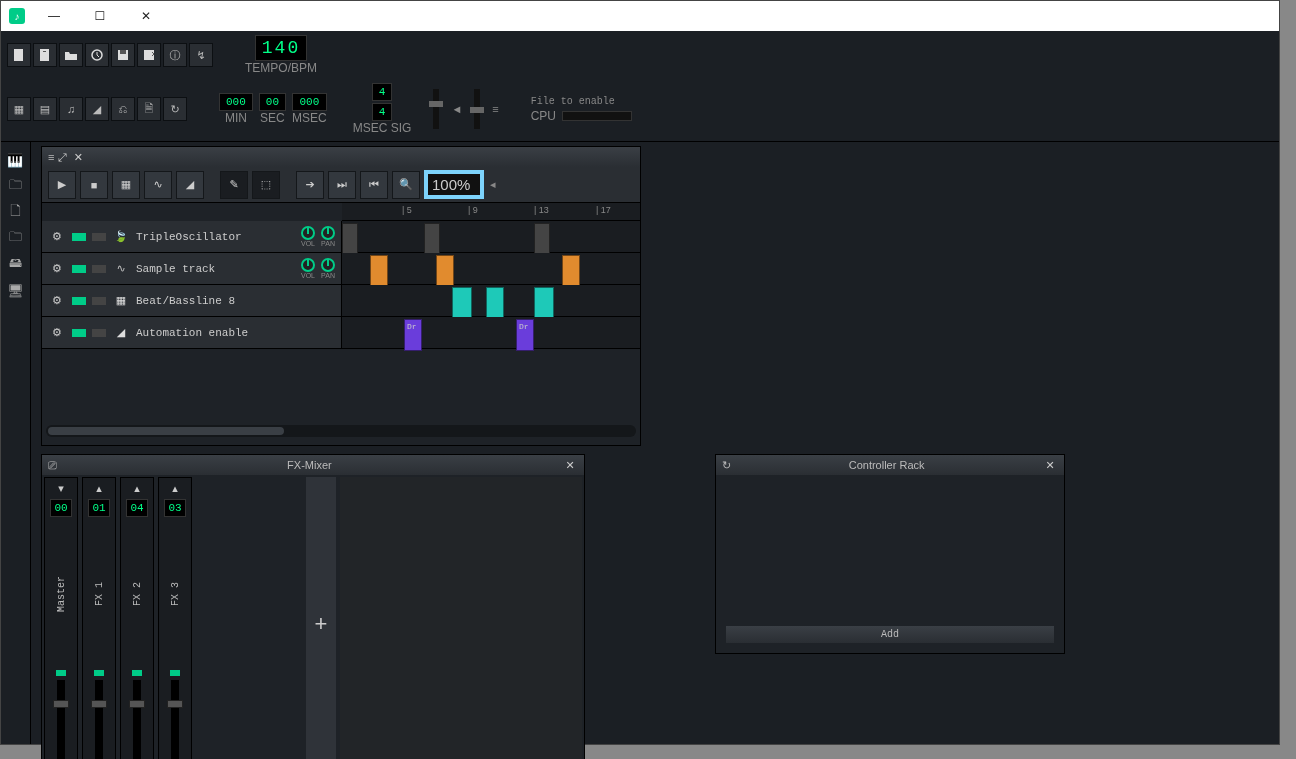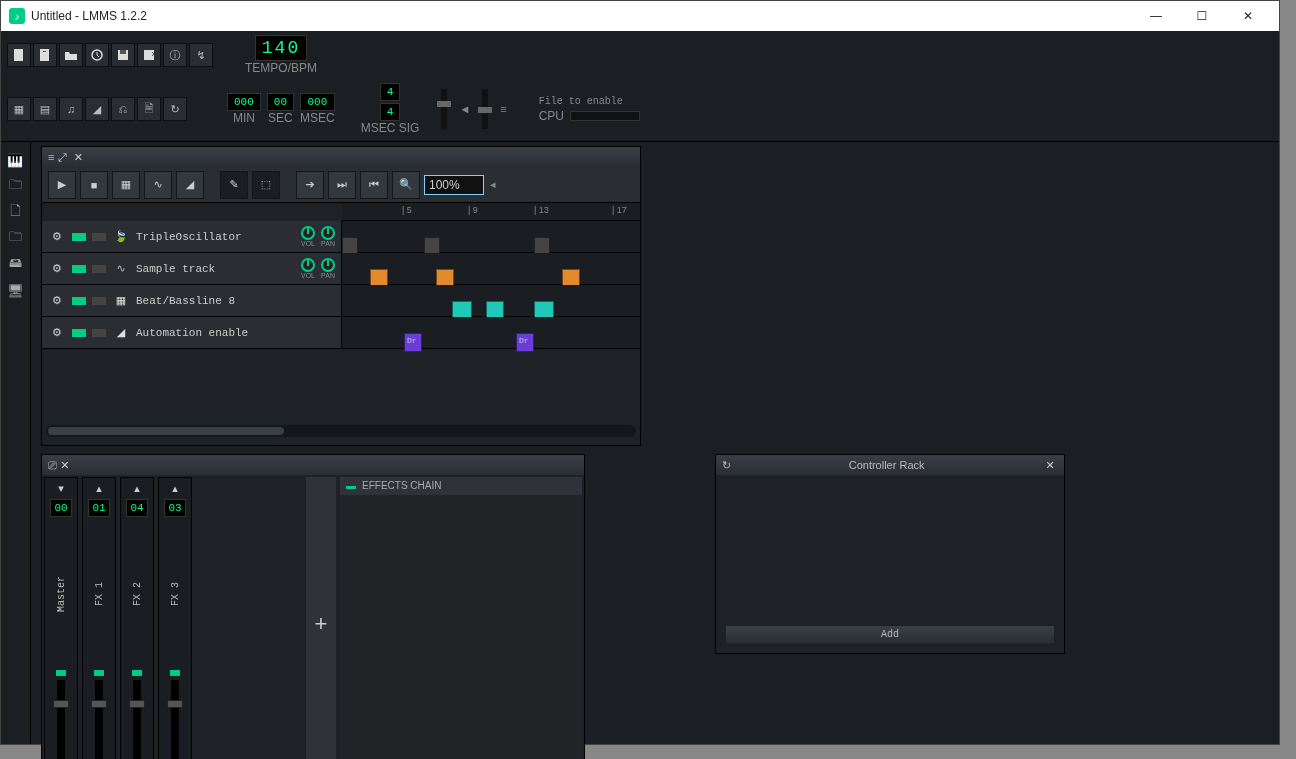--- a/index.html
+++ b/index.html
@@ -27,38 +27,38 @@
 .subwin .swtitle{height:20px;background:linear-gradient(#3a3f45,#2a2e33);display:flex;align-items:center;color:#bbb;font-size:11px;padding:0 6px;font-family:"Courier New",monospace;}
 .subwin .swtitle .t{flex:1;text-align:center;}
 .subwin .swtitle .x{width:16px;height:16px;display:flex;align-items:center;justify-content:center;color:#ccc;}
 .subwin .swbody{flex:1;background:#1e2227;position:relative;overflow:hidden;}
 
 
 .se-toolbar{height:36px;background:#2a2e33;display:flex;align-items:center;gap:4px;padding:0 6px;border-bottom:1px solid #000;}
 .se-btn{width:28px;height:28px;background:#33383e;border:1px solid #14171a;display:flex;align-items:center;justify-content:center;color:#ccc;}
 .se-btn.dark{background:#1a1d21;}
 .se-zoom{display:flex;align-items:center;}
-.se-zoom input{width:60px;background:#111;border:1px solid #7dd3fc;color:#ccc;font-size:12px;padding:2px 4px;}
+.se-zoom input{width:60px;background:#111;border:4px solid #7dd3fc;color:#ccc;font-size:15px;padding:2px 4px;}
 .se-timeline{height:18px;background:#1a1d21;position:relative;border-bottom:1px solid #000;margin-left:300px;color:#888;font-size:9px;font-family:"Courier New",monospace;}
 .se-timeline span{position:absolute;top:2px;}
 .tracks{background:#1e2227;}
 .track{height:32px;display:flex;border-bottom:1px solid #000;}
 .track-left{width:300px;display:flex;align-items:center;background:#2a2e33;gap:6px;padding-left:6px;border-right:1px solid #000;}
 .track-gear{width:18px;height:18px;color:#ccc;display:flex;align-items:center;justify-content:center;}
 .track-mute{width:14px;height:8px;background:#0c8;}
 .track-solo{width:14px;height:8px;background:#444;}
 .track-icon{width:18px;height:18px;display:flex;align-items:center;justify-content:center;}
 .track-name{flex:1;font-size:11px;color:#ccc;font-family:"Courier New",monospace;}
 .knobs{display:flex;gap:2px;padding-right:4px;}
 .knob{width:18px;text-align:center;}
 .knob .dial{width:14px;height:14px;border-radius:50%;background:#222;border:2px solid #0c8;margin:0 auto;position:relative;}
 .knob .dial:after{content:"";position:absolute;left:50%;top:0;width:2px;height:6px;background:#0c8;transform:translateX(-50%);}
 .knob .klbl{font-size:7px;color:#888;}
 .track-right{flex:1;position:relative;background:#1a1d21;}
-.clip{position:absolute;top:16px;height:19px;border:1px solid rgba(0,0,0,.5);}
+.clip{position:absolute;top:2px;height:32px;border:1px solid rgba(0,0,0,.5);}
 .clip.orange{background:#e18b2e;}
 .clip.teal{background:#1ec9b8;}
 .clip.purple{background:#6a3ddb;color:#ccc;font-size:8px;padding:2px;font-family:"Courier New",monospace;}
 .clip.grey{background:#444;}
 .se-scroll{height:12px;background:#14171a;margin:4px;border-radius:6px;position:relative;}
 .se-scroll .thumb{position:absolute;left:2px;top:2px;height:8px;width:40%;background:#3a3f45;border-radius:4px;}
 
 
 .fx-body{display:flex;height:100%;}
 .fx-channel{width:34px;background:#1a1d21;border:1px solid #000;margin:2px;display:flex;flex-direction:column;align-items:center;padding:4px 0;gap:4px;}
@@ -79,21 +79,20 @@
 .cr-add{background:linear-gradient(#3a3f45,#2a2e33);text-align:center;font-size:10px;color:#bbb;padding:3px;font-family:"Courier New",monospace;}
 svg{display:block;}
 </style>
 </head>
 <body>
 
 <div class="window">
 
   <div class="titlebar">
     <div class="icon">♪</div>
-    <div class="title">Untitled - LMMS 1.2.2</div>
     <div class="winbtn">—</div>
     <div class="winbtn">☐</div>
     <div class="winbtn">✕</div>
   </div>
 
   <div class="app">
 
 
     <div class="toolbar" style="flex-wrap:wrap;row-gap:4px;padding-bottom:6px;border-bottom:1px solid #000;">
       <div class="tgroup">
@@ -144,21 +143,21 @@
       <div class="tgroup">
         <div class="tbtn">▦</div>
         <div class="tbtn">▤</div>
         <div class="tbtn">♫</div>
         <div class="tbtn">◢</div>
         <div class="tbtn">⎌</div>
         <div class="tbtn">🗎</div>
         <div class="tbtn">↻</div>
       </div>
       <div style="width:20px"></div>
-      <div style="display:flex;gap:6px;align-items:flex-start;margin-left:8px;">
+      <div style="display:flex;gap:6px;align-items:flex-start;">
         <div style="text-align:center;">
             <div class="lcd">000</div>
             <div class="lcd-label">MIN</div>
           </div>
         <div style="text-align:center;">
             <div class="lcd">00</div>
             <div class="lcd-label">SEC</div>
           </div>
         <div style="text-align:center;">
             <div class="lcd">000</div>
@@ -230,21 +229,21 @@
             <div class="se-btn">🔍</div>
             <div class="se-zoom">
                 <input value="100%" style="">
                 <span style="padding:0 6px;color:#888;">◂</span>
               </div>
           </div>
           <div class="se-timeline">
             <span style="left:60px">| 5</span>
             <span style="left:126px">| 9</span>
             <span style="left:192px">| 13</span>
-            <span style="left:270px">| 17</span>
+            <span style="left:254px">| 17</span>
           </div>
           <div class="tracks">
 
             <div class="track">
               <div class="track-left">
                 <div class="track-gear">⚙</div>
                 <div class="track-mute"></div>
                 <div class="track-solo"></div>
                 <div class="track-icon" style="color:#9c3;">🍃</div>
                 <div class="track-name">TripleOscillator</div>
@@ -324,20 +323,21 @@
             <div class="se-scroll">
                 <div class="thumb"></div>
               </div>
           </div>
         </div>
       </div>
 
       <div class="subwin" style="left:40px;top:312px;width:544px;height:320px;">
         <div class="swtitle">
           <span>⎚</span>
+          <span class="t">FX-Mixer</span>
           <span class="x">✕</span>
         </div>
         <div class="swbody">
           <div class="fx-body">
             <div class="fx-channel">
               <div class="fx-arrow">▾</div>
               <div class="fx-lcd">00</div>
               <div class="fx-name">Master</div>
               <div class="fx-led"></div>
               <div class="fx-fader">
@@ -367,21 +367,20 @@
               <div class="fx-lcd">03</div>
               <div class="fx-name">FX 3</div>
               <div class="fx-led"></div>
               <div class="fx-fader">
                   <div class="handle" style="top:20px"></div>
                 </div>
             </div>
             <div style="flex:0 0 110px"></div>
             <div class="fx-add">+</div>
             <div class="fx-right">
-              <div class="fx-chainhdr"><span style="color:#0c8;">▬</span> <span>EFFECTS CHAIN</span></div>
               <div class="fx-chainbody"></div>
 
             </div>
           </div>
         </div>
       </div>
 
       <div class="subwin" style="left:714px;top:312px;width:350px;height:200px;">
         <div class="swtitle">
           <span>↻</span>

